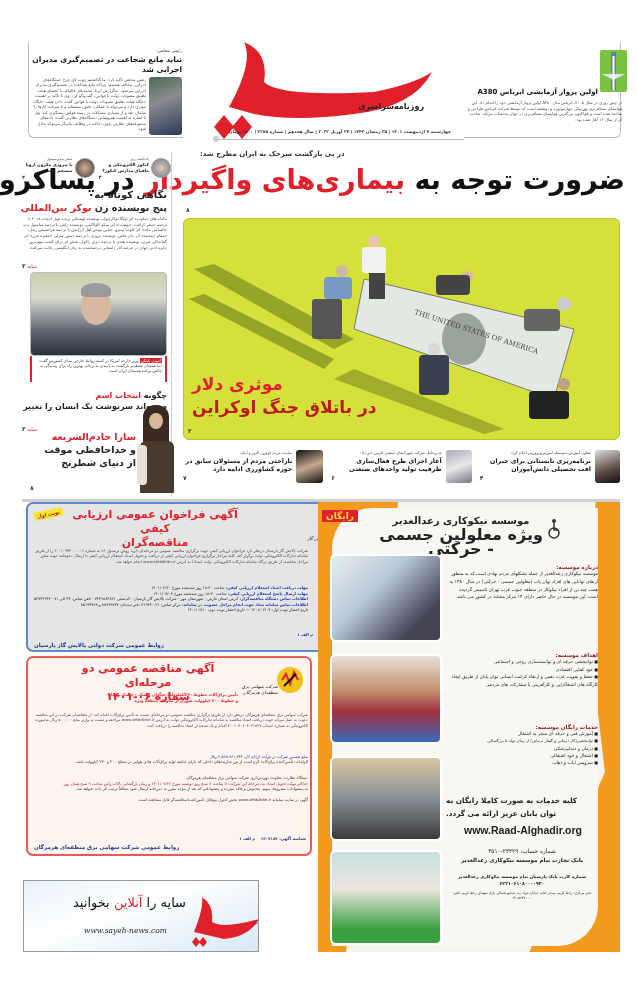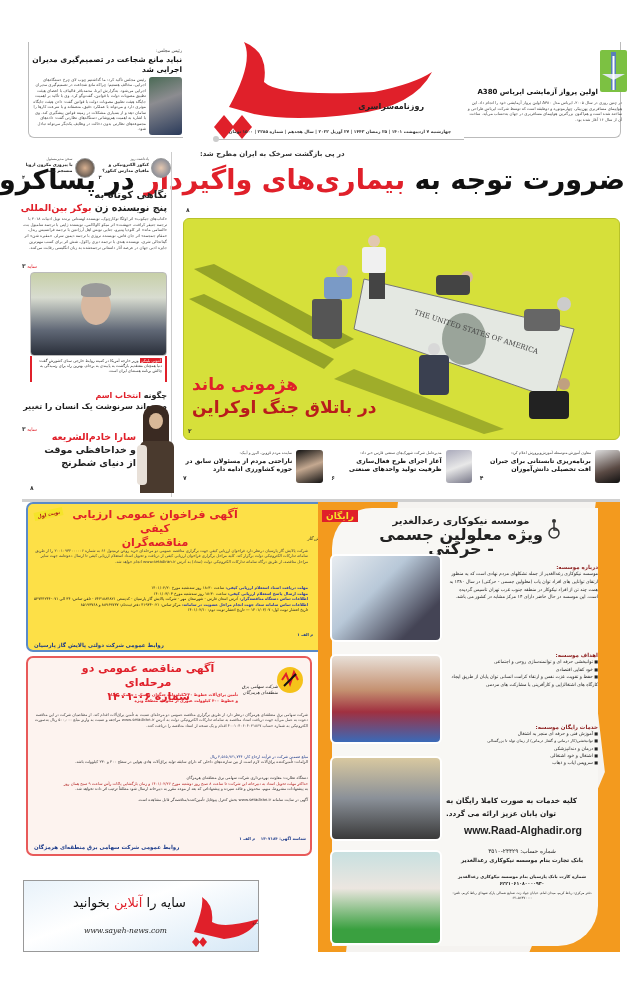--- a/index.html
+++ b/index.html
@@ -81,21 +81,21 @@
       <rect x="185" y="54" width="16" height="26" fill="#444"></rect>
     <circle cx="283" cy="58" r="6" fill="#d8b898"></circle>
       <rect x="252" y="56" width="34" height="20" fill="#444" rx="4"></rect>
     <circle cx="380" cy="85" r="7" fill="#ccc"></circle>
       <rect x="340" y="90" width="36" height="22" fill="#666" rx="4"></rect>
     <circle cx="250" cy="130" r="6" fill="#d8d8d8"></circle>
       <rect x="235" y="136" width="30" height="40" fill="#3a4050" rx="4"></rect>
     <circle cx="380" cy="165" r="6" fill="#c0a080"></circle>
       <rect x="345" y="172" width="40" height="28" fill="#222" rx="4"></rect>
   </svg>
-  <div class="abs" style="left:8px;top:155px;font-size:17px;font-weight:bold;color:#e0202a;direction:rtl;white-space:nowrap;">هژمونی ماند</div>
+  <div class="abs" style="left:8px;top:155px;font-size:17px;font-weight:bold;color:#e0202a;direction:rtl;white-space:nowrap;">موثری دلار</div>
   <div class="abs" style="left:8px;top:178px;font-size:17px;font-weight:bold;color:#b91c1c;direction:rtl;white-space:nowrap;">در باتلاق جنگ اوکراین</div>
   <div class="abs num" style="left:4px;top:208px;">۲</div>
 </div>
 
 <div class="abs" style="left:183px;top:450px;width:437px;height:48px;display:flex;flex-direction:row-reverse;gap:8px;">
   <div style="flex:1;display:flex;flex-direction:row-reverse;gap:4px;">
     <div class="photo" style="width:25px;height:33px;background:linear-gradient(160deg,#ddd,#5a4a44 60%,#111);"></div>
     <div class="rtl" style="flex:1;">
       <div class="tiny" style="font-size:3.8px;white-space:nowrap;overflow:hidden;">معاون آموزش متوسطه آموزش‌وپرورش اعلام کرد:</div>
       <div style="font-size:6.3px;font-weight:bold;line-height:8.5px;color:#111;">برنامه‌ریزی تابستانی برای جبران افت تحصیلی دانش‌آموزان</div>
@@ -182,21 +182,21 @@
 </div>
 <div class="abs rtl" style="left:28px;top:430px;width:108px;">
   <div class="red" style="font-size:9.5px;font-weight:bold;line-height:13px;">سارا خادم‌الشریعه</div>
   <div style="font-size:9.5px;font-weight:bold;line-height:13px;">و خداحافظی موقت</div>
   <div style="font-size:9.5px;font-weight:bold;line-height:13px;">از دنیای شطرنج</div>
 </div>
 <div class="abs num" style="left:30px;top:484px;">۸</div>
 
 <div class="abs" style="left:22px;top:499px;width:598px;height:3px;background:#d0d0d0;"></div>
 
-<div class="abs" style="left:26px;top:502px;width:344px;height:150px;border:2px solid #5a8ac8;border-radius:7px;background:#fde047;overflow:hidden;">
+<div class="abs" style="left:26px;top:502px;width:344px;height:150px;border:2px solid #5a8ac8;border-radius:7px;background:#e5e5e5;overflow:hidden;">
   <div class="abs" style="left:6px;top:6px;background:#f5e42a;color:#b01a1a;font-size:5px;font-weight:bold;padding:1px 3px;transform:rotate(-12deg);">نوبت اول</div>
   <div class="abs" style="right:8px;top:6px;width:60px;height:36px;text-align:center;">
     <svg width="24" height="22">
         <circle cx="12" cy="8" r="5" fill="#e0202a"></circle>
         <path d="M3 20 Q12 4 21 20 Z" fill="#1b3a8a"></path>
       </svg>
     <div style="font-size:4.5px;font-style:italic;direction:rtl;">شرکت دولتی پالایش گاز پارسیان</div>
   </div>
   <div class="abs rtl" style="left:40px;top:4px;width:174px;text-align:center;">
     <div class="red" style="font-size:11px;font-weight:bold;line-height:14px;">آگهی فراخوان عمومی ارزیابی کیفی</div>

